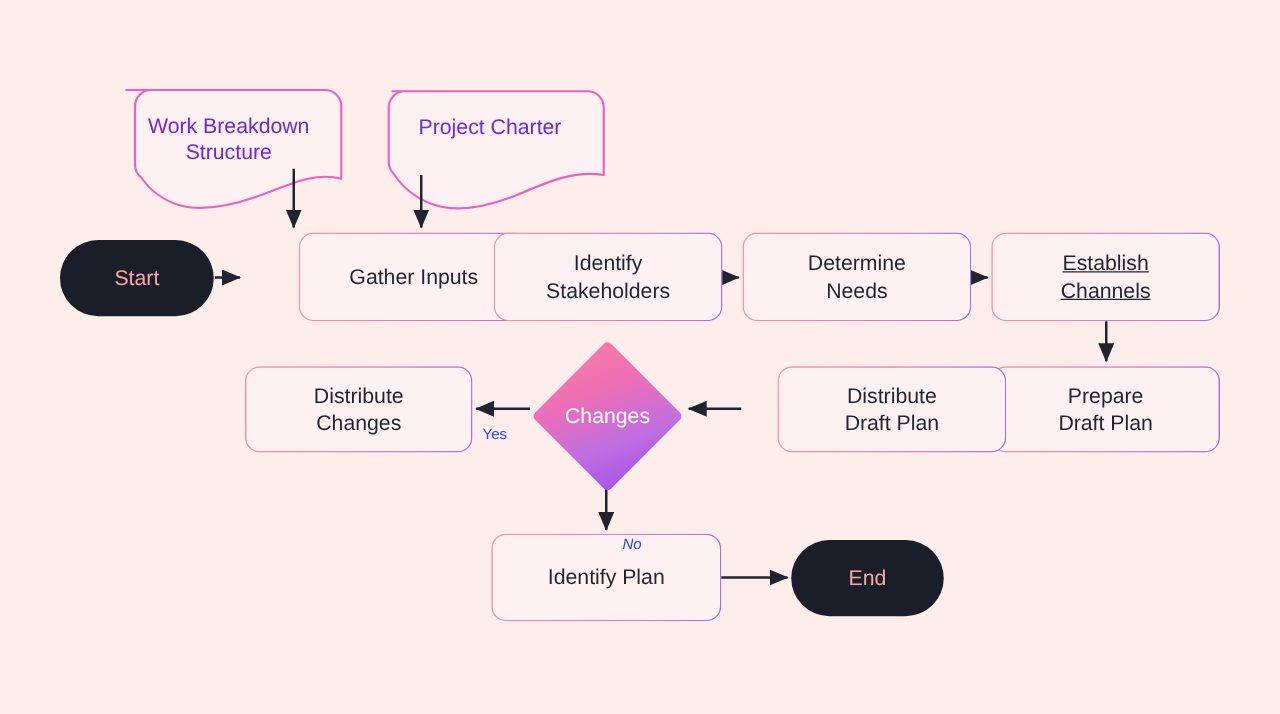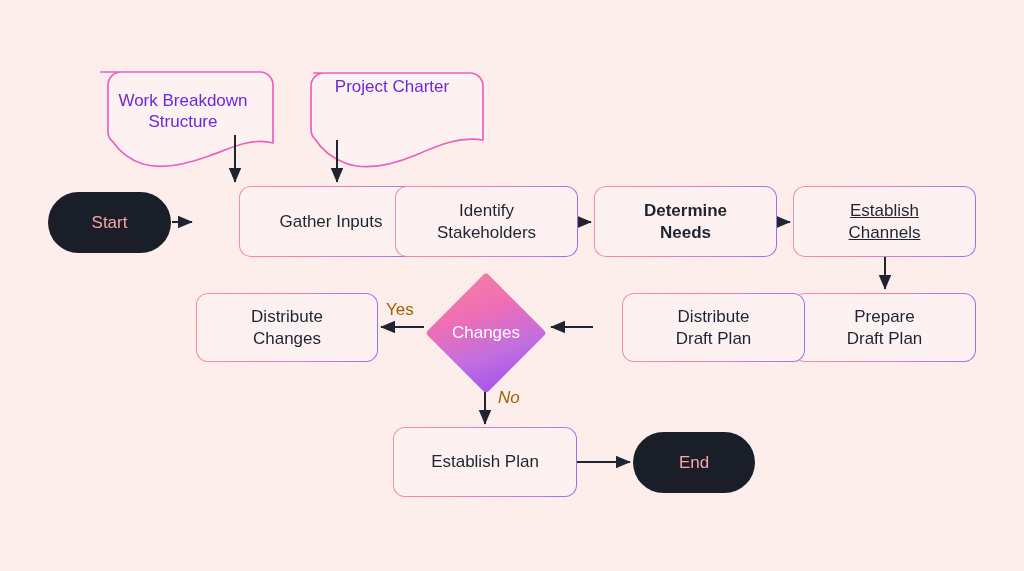--- a/index.html
+++ b/index.html
@@ -79,24 +79,25 @@
   .document .doc-label {
     position: relative;
     z-index: 2;
     width: 100%;
     padding: 0 8px;
     box-sizing: border-box;
   }
   
   .edge-label {
     position: absolute;
-    font-size: 17px;
-    color: #a16207;
+    font-size: 12px;
+    color: #1d4ed8;
     background: transparent;
     white-space: nowrap;
+    margin-top: 40px;
   }
 </style>
 </head>
 <body>
 
 <svg id="canvas" viewBox="0 0 1024 571" xmlns="http://www.w3.org/2000/svg">
   <defs>
     <marker id="arrowhead" markerWidth="9" markerHeight="9" refX="7.2" refY="3.2" orient="auto" markerUnits="strokeWidth">
       <path d="M0,0 L7.6,3.2 L0,6.4 z" fill="#1f2430"></path>
     </marker>
@@ -140,42 +141,42 @@
 
     <line x1="577" y1="462" x2="630" y2="462"></line>
   </g>
 </svg>
 
 <div class="node document" style="left:88px; top:72px; width:190px; height:86px;">
   <div class="doc-label">Work Breakdown
 Structure</div>
 </div>
 
-<div class="node document" style="left:301px; top:58px; width:182px; height:86px;">
+<div class="node document" style="left:301px; top:73px; width:182px; height:86px;">
   <div class="doc-label">Project Charter</div>
 </div>
 
 <div class="node terminator" style="left:48px; top:192px; width:123px; height:61px;">
   <span>Start</span>
 </div>
 
 <div class="node terminator" style="left:633px; top:432px; width:122px; height:61px;">
   <span>End</span>
 </div>
 
 <div class="node process" style="left:195px; top:186px; width:184px; height:71px;margin-left:44px;">
   <span>Gather Inputs</span>
 </div>
 
 <div class="node process" style="left:395px; top:186px; width:183px; height:71px;">
   <span>Identify
 Stakeholders</span>
 </div>
 
-<div class="node process" style="left:594px; top:186px; width:183px; height:71px;font-weight:bold;">
+<div class="node process" style="left:594px; top:186px; width:183px; height:71px;">
   <span>Determine
 Needs</span>
 </div>
 
 <div class="node process" style="left:793px; top:186px; width:183px; height:71px;text-decoration:underline;">
   <span>Establish
 Channels</span>
 </div>
 
 <div class="node process" style="left:793px; top:293px; width:183px; height:69px;">
@@ -192,17 +193,17 @@
   <div class="diamond-shape"></div>
   <span class="diamond-label">Changes</span>
 </div>
 
 <div class="node process" style="left:196px; top:293px; width:182px; height:69px;">
   <span>Distribute
 Changes</span>
 </div>
 
 <div class="node process" style="left:393px; top:427px; width:184px; height:70px;">
-  <span>Establish Plan</span>
+  <span>Identify Plan</span>
 </div>
 
 <div class="edge-label" style="left:386px; top:300px;">Yes</div>
 <div class="edge-label" style="left:498px; top:388px;font-style:italic;">No</div>
 
 </body></html>

